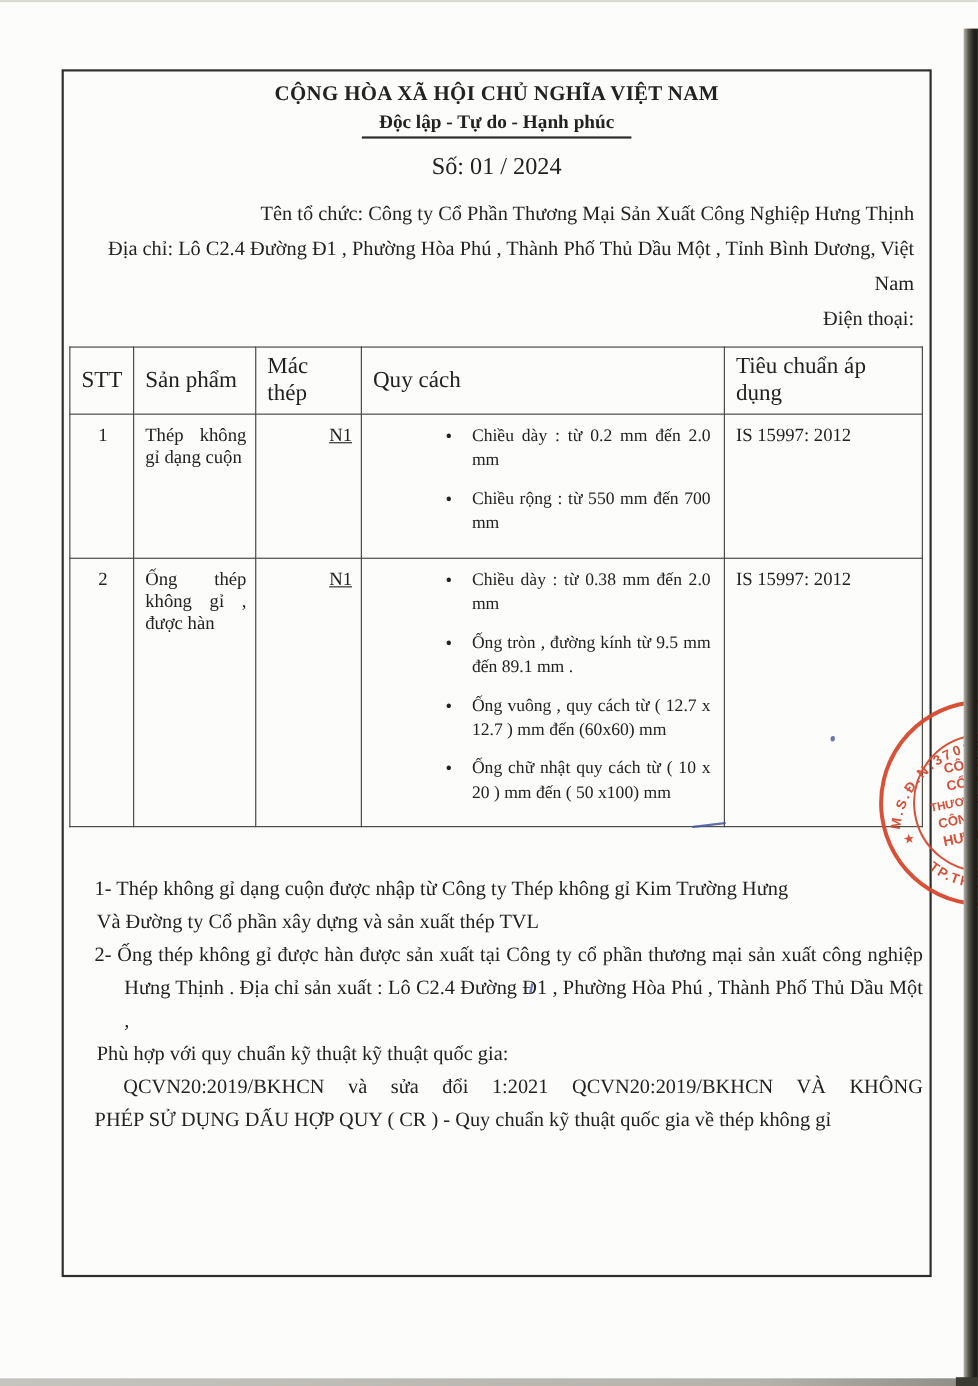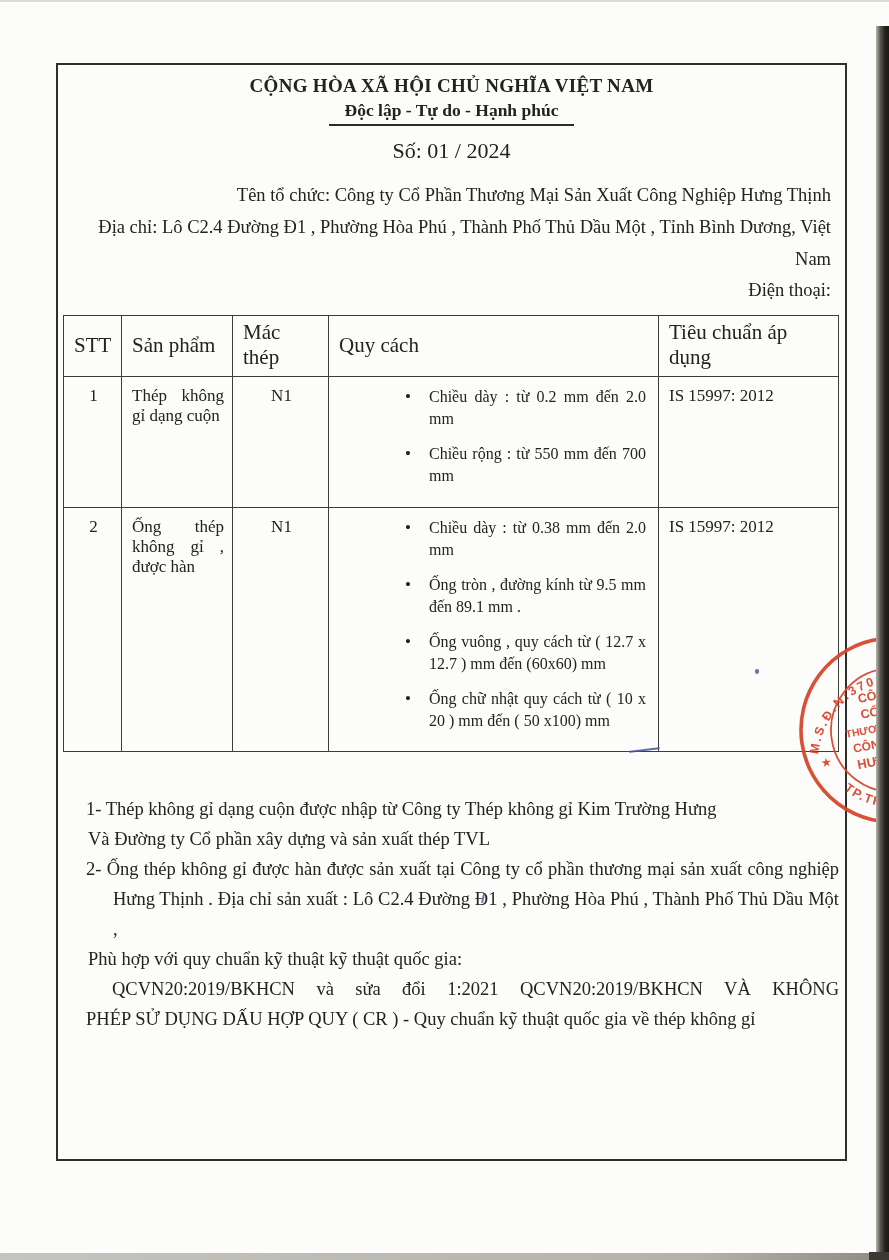--- a/index.html
+++ b/index.html
@@ -40,21 +40,21 @@
     margin:8px 0 0 5px; width:775px;
     font-size:17px;
   }
   table.spec th, table.spec td{
     border:1.5px solid #3c3c39; vertical-align:top; box-sizing:border-box;
     padding:9px 8px 6px 10px;
   }
   table.spec th{ font-weight:normal; font-size:21px; text-align:left; height:44px; vertical-align:middle; padding-top:4px;}
   th.c-stt, td.c-stt{ text-align:center; padding-left:4px; padding-right:4px;}
   td.c-sp{ text-align:justify; padding-right:9px; }
-  td.c-mt{ text-align:center; }
+  td.c-mt{ text-align:right;text-decoration:underline; }
   tr.r1 td{ height:93px; }
   tr.r2 td{ height:235px; }
   ul.specs{ list-style:none; margin:0; padding:0 4px 0 60px; }
   ul.specs li{ position:relative; padding-left:30px; margin-bottom:13px;
     text-align:justify; font-size:16px; line-height:1.38; }
   ul.specs li::before{ content:"•"; position:absolute; left:6px; top:-1px; font-size:17px; }
 
   
   .notes{ margin:43px 4px 0 28px; font-size:18.5px; line-height:1.62; }
   .note-line{ display:block; }

